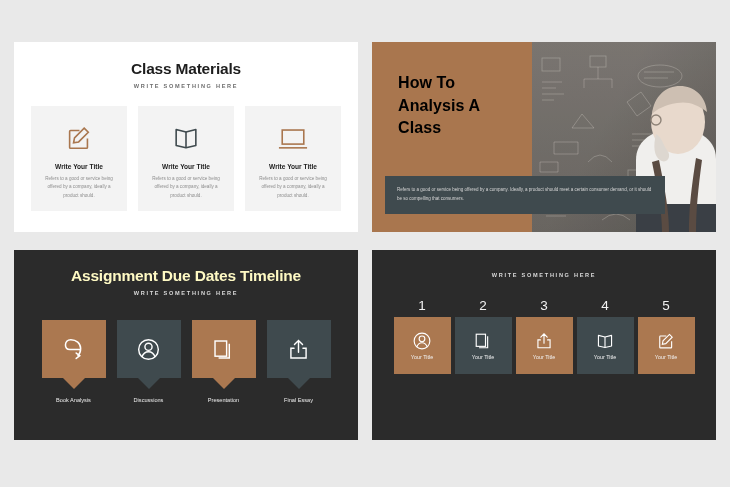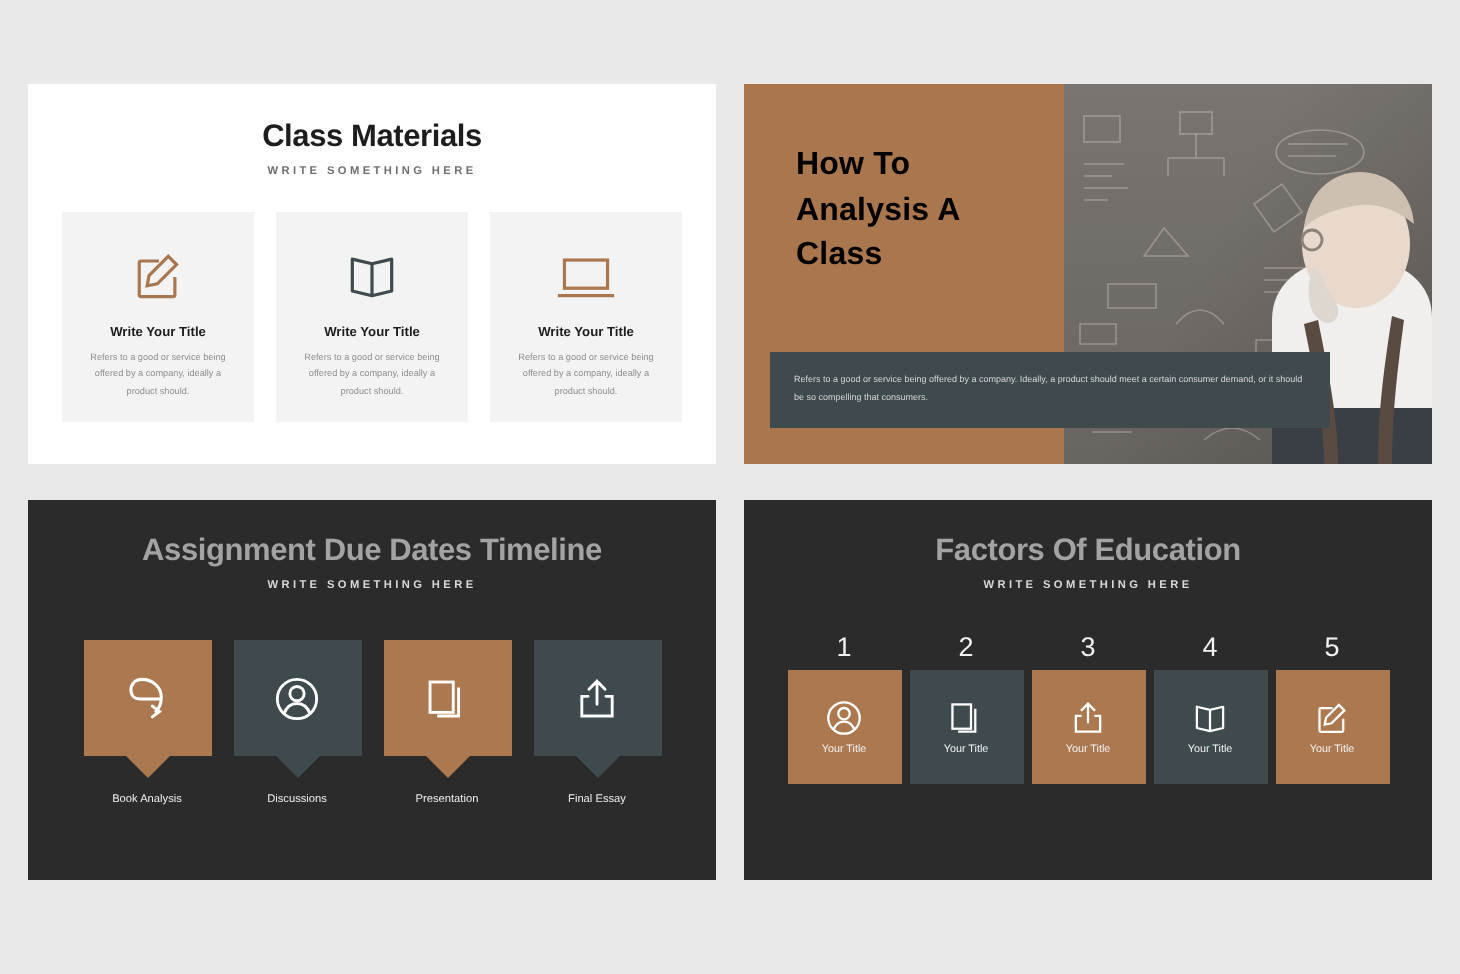--- a/index.html
+++ b/index.html
@@ -26,21 +26,21 @@
   .slide-light { background: #ffffff; }
   .slide-dark  { background: #2b2b2b; }
 
   .slide-title {
     text-align: center;
     font-size: 15.5px;
     font-weight: bold;
     letter-spacing: -0.2px;
   }
   .slide-title.light { color: #1d1d1d; }
-  .slide-title.dark  { color: #a3a3a3; }
+  .slide-title.dark  { color: #fef9c3; }
   .slide-sub {
     text-align: center;
     font-size: 5.6px;
     letter-spacing: 1.7px;
     font-weight: bold;
     margin-top: 5px;
   }
   .slide-sub.light { color: #6e6e6e; }
   .slide-sub.dark  { color: #d9d9d9; }
 
@@ -277,21 +277,20 @@
             </svg>
           </span>
         </div>
         <div class="tl-label">Final Essay</div>
       </div>
 
     </div>
   </div>
 
   <div class="slide slide-dark" id="slide-factors">
-    <div class="slide-title dark">Factors Of Education</div>
     <div class="slide-sub dark">WRITE SOMETHING HERE</div>
     <div class="fc-row">
 
       <div class="fc-item">
         <div class="fc-num">1</div>
         <div class="fc-tile copper">
           <span>
             <svg width="20" height="20" viewBox="0 0 28 28" fill="none" stroke="#ffffff" stroke-width="1.6">
               <circle cx="14" cy="14" r="11"></circle>
                 <circle cx="14" cy="11" r="4"></circle>

